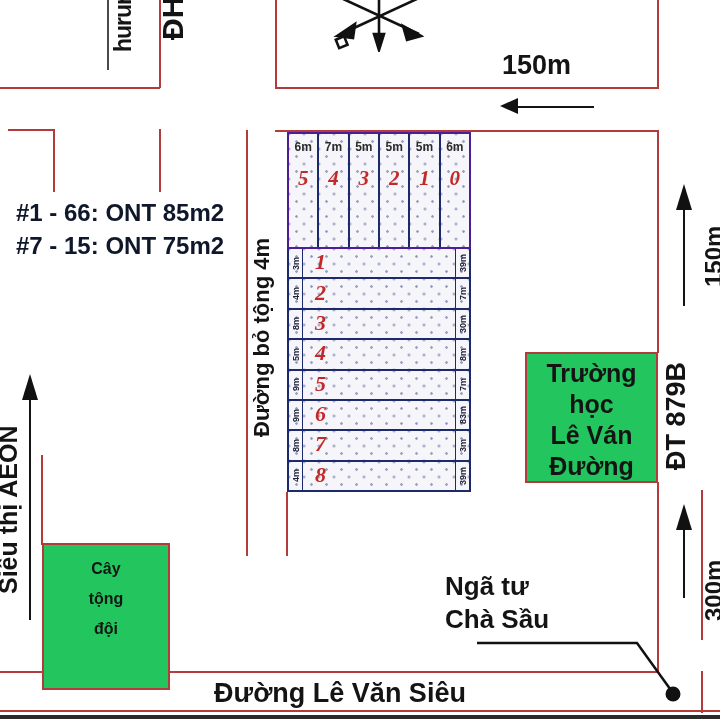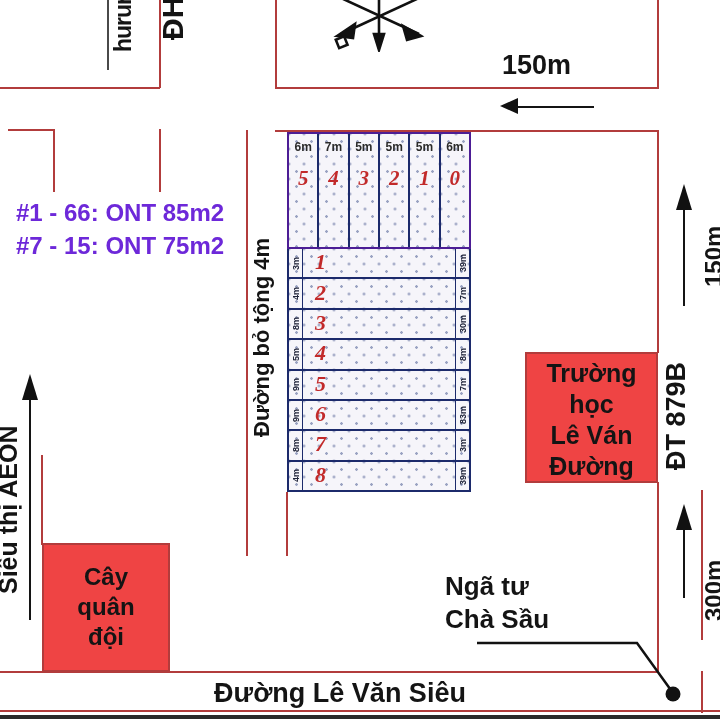--- a/index.html
+++ b/index.html
@@ -4,21 +4,21 @@
 <style>
   html,body{margin:0;padding:0;background:#fff;}
   #stage{position:relative;width:720px;height:720px;overflow:hidden;background:#ffffff;
          font-family:"Liberation Sans",sans-serif;}
   .rl{position:absolute;background:#b23c3c;}
   .gl{position:absolute;background:#4a4a4a;}
   .bl{position:absolute;background:#141414;}
   .txt{position:absolute;color:#141414;font-weight:bold;white-space:nowrap;}
   .vtxt{position:absolute;color:#141414;font-weight:bold;white-space:nowrap;
         writing-mode:vertical-rl;transform:rotate(180deg);text-align:center;}
-  .red{color:#6d28d9;}
+  .red{color:#0f172a;}
   .plotbg{background-color:#f6f5fa;
     background-image:radial-gradient(#9aa2c2 1.05px,transparent 1.55px),
                      radial-gradient(#9aa2c2 1.05px,transparent 1.55px);
     background-size:15px 15px;background-position:0 0,7.5px 7.5px;}
   .toprow{position:absolute;left:287px;top:132px;width:184px;height:117px;
           border:2px solid #4c1d95;display:flex;box-sizing:border-box;}
   .tcell{flex:1;border-right:2px solid #1c2a6b;text-align:center;}
   .tcell:last-child{border-right:none;}
   .wlab{font-size:12px;color:#2b2b2b;font-weight:bold;margin-top:6px;}
   .pnum{font-family:"Liberation Serif",serif;font-style:italic;font-weight:bold;
@@ -30,21 +30,21 @@
   .prow:first-child{border-top:none;}
   .strip{position:absolute;top:0;bottom:0;width:13px;overflow:hidden;
          display:flex;align-items:center;justify-content:center;}
   .stripL{left:0;border-right:1.5px solid #1c2a6b;}
   .stripR{right:0;border-left:1.5px solid #1c2a6b;}
   .tiny{writing-mode:vertical-rl;transform:rotate(180deg);font-size:9px;
         font-weight:bold;color:#20243a;}
   .rnum{position:absolute;left:26px;top:50%;transform:translateY(-54%);
         font-family:"Liberation Serif",serif;font-style:italic;font-weight:bold;
         font-size:22px;color:#c22a2a;}
-  .box{position:absolute;border:2px solid #b23c3c;background:#ef4444;box-sizing:border-box;
+  .box{position:absolute;border:2px solid #b23c3c;background:#22c55e;box-sizing:border-box;
        text-align:center;font-weight:bold;color:#141414;}
   .ah-up{position:absolute;width:0;height:0;border-left:8px solid transparent;
          border-right:8px solid transparent;border-bottom:26px solid #111;}
   .ah-left{position:absolute;width:0;height:0;border-top:8px solid transparent;
            border-bottom:8px solid transparent;border-right:18px solid #111;}
   svg{position:absolute;}
 </style>
 </head>
 <body>
 
@@ -209,23 +209,23 @@
   </div>
 
   <div class="vtxt" style="left:661px;top:345px;height:142px;width:38px;font-size:27px">ĐT 879B</div>
   <div class="vtxt" style="left:700px;top:220px;height:72px;width:32px;font-size:24px">150m</div>
   <div class="vtxt" style="left:700px;top:552px;height:76px;width:32px;font-size:24px">300m</div>
   <div class="bl" style="left:683px;top:210px;width:2px;height:96px"></div>
   <div class="ah-up" style="left:676px;top:184px"></div>
   <div class="bl" style="left:683px;top:530px;width:2px;height:68px"></div>
   <div class="ah-up" style="left:676px;top:504px"></div>
 
-  <div class="box" style="left:42px;top:543px;width:128px;height:129px;font-size:24px;line-height:30px;padding-top:17px">
+  <div class="box" style="left:42px;top:543px;width:128px;height:147px;font-size:16px;line-height:30px;padding-top:9px">
     <div>Cây</div>
-    <div>quân</div>
+    <div>tộng</div>
     <div>đội</div>
   </div>
 
   <div class="txt" style="left:445px;top:570px;width:220px;font-size:26px;line-height:33px">
     <div>Ngã tư</div>
     <div>Chà Sầu</div>
   </div>
   <svg style="left:470px;top:635px" width="225" height="75" viewBox="0 0 225 75">
     <polyline points="7,8 167,8 203,58" fill="none" stroke="#111" stroke-width="2.5"></polyline>
     <circle cx="203" cy="59" r="7.5" fill="#111"></circle>

